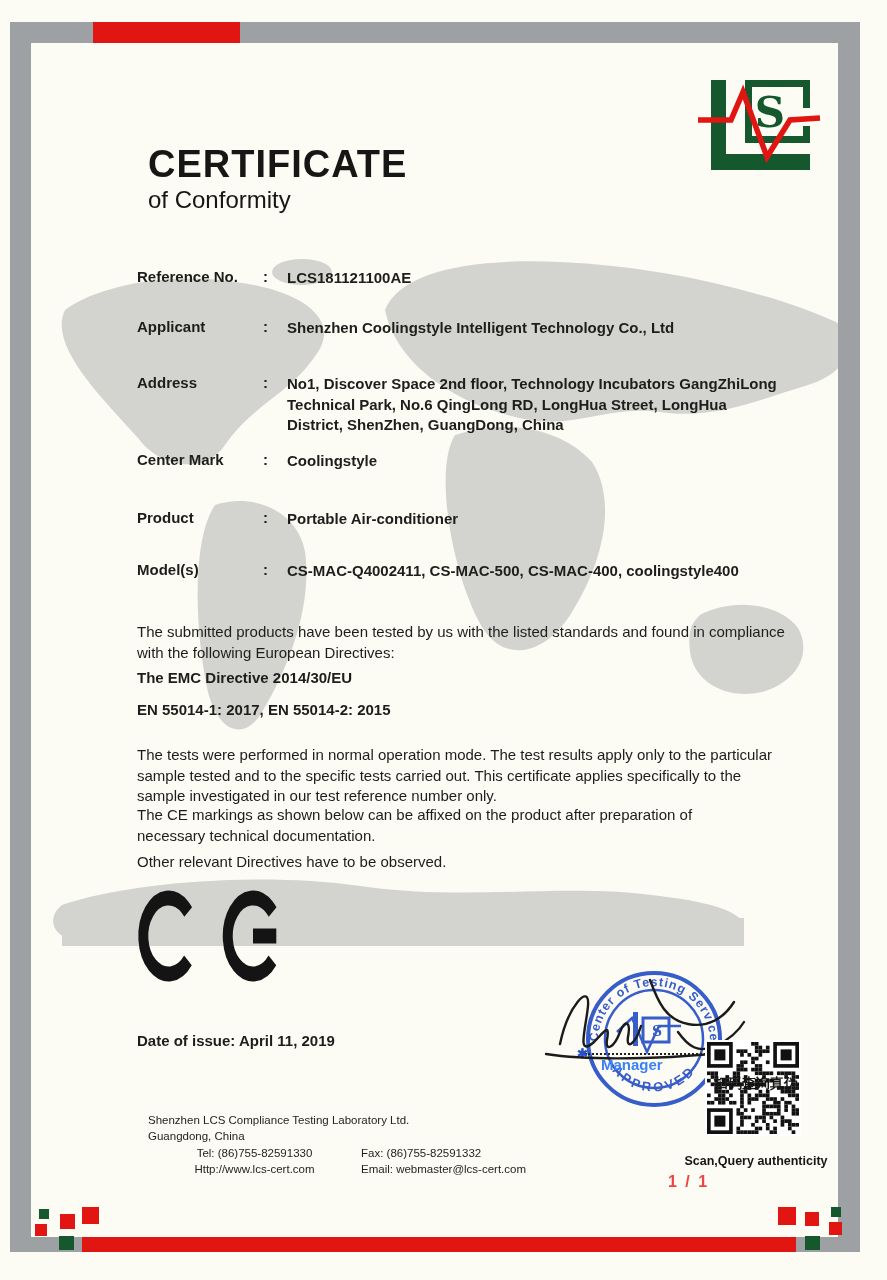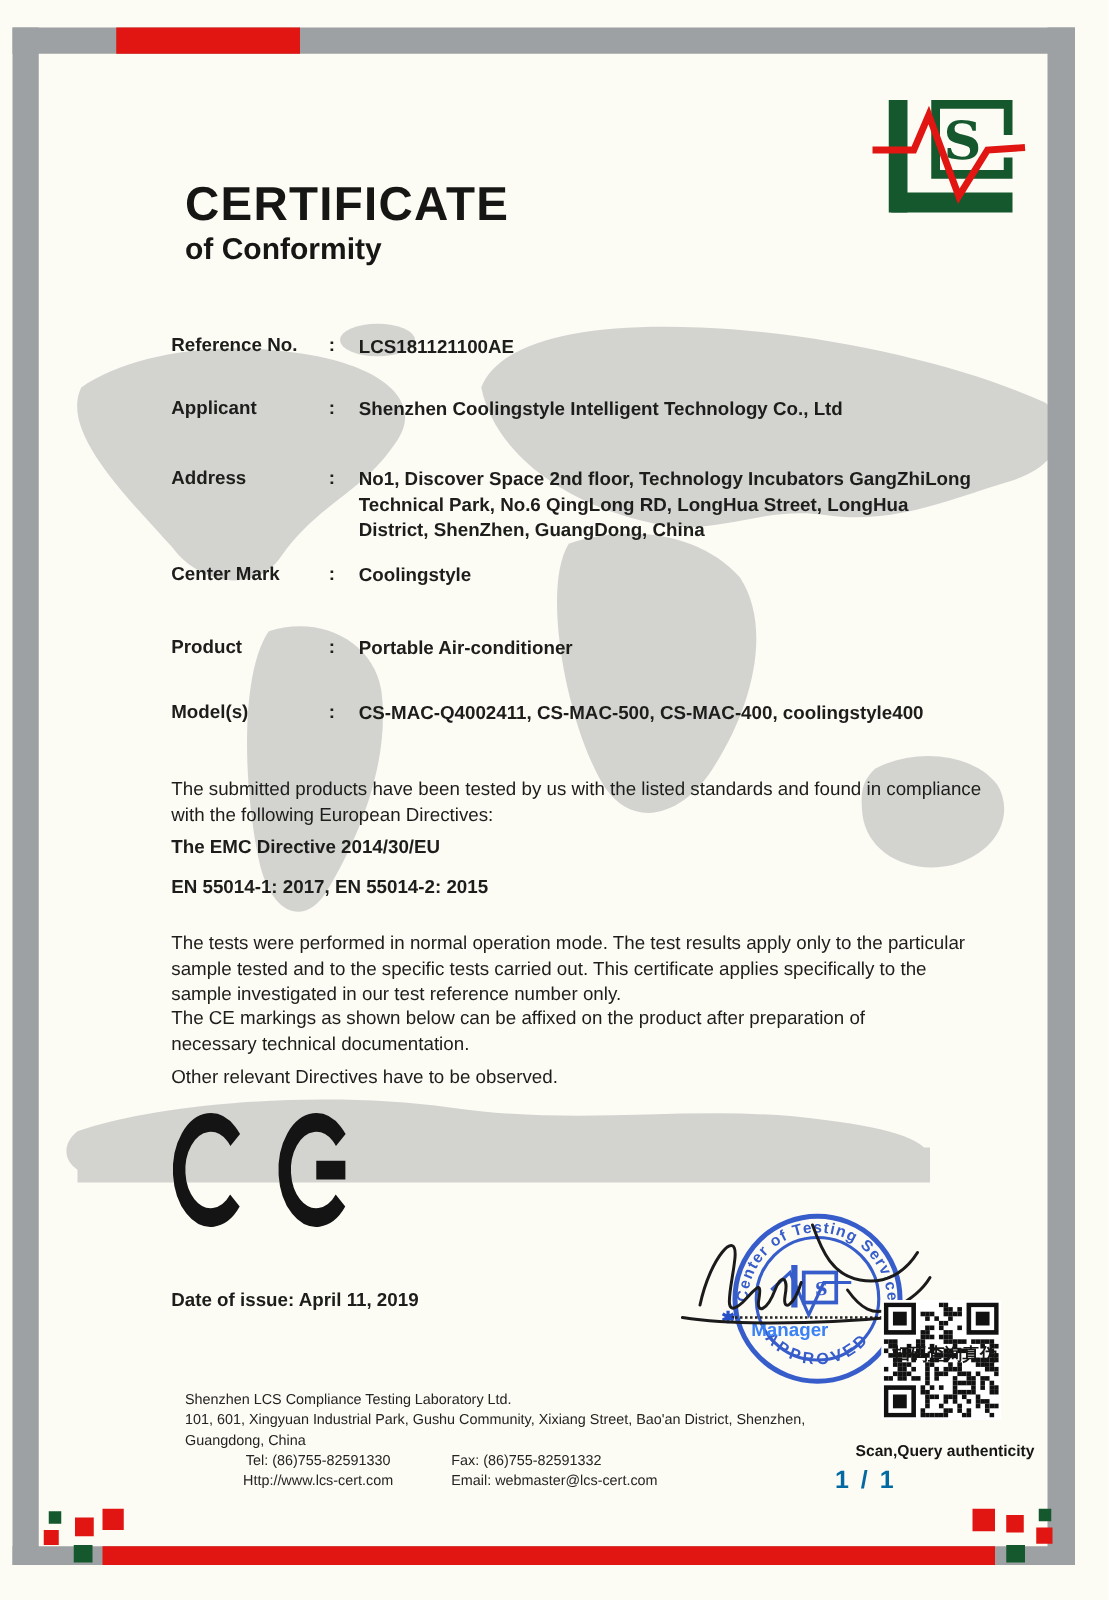--- a/index.html
+++ b/index.html
@@ -11,34 +11,34 @@
   
   .bar{position:absolute;background:#9ea1a3;}
   .bar-red{position:absolute;background:#e11511;}
   .sq{position:absolute;}
   
   #map{position:absolute;left:0;top:0;z-index:1;pointer-events:none;}
   .frame{z-index:5;}
   .content{z-index:10;}
   
   .title{font-size:38px;font-weight:bold;letter-spacing:1px;color:#161614;}
-  .subtitle{font-size:24px;font-weight:bold;color:#161614;}
+  .subtitle{font-size:24px;font-weight:normal;color:#161614;}
   
   .field-row{position:absolute;left:137px;display:flex;width:645px;}
   .field-label{width:126px;font-size:15px;font-weight:bold;flex:none;}
   .field-colon{width:24px;font-size:15px;font-weight:bold;flex:none;}
   .field-value{font-size:15px;font-weight:bold;max-width:495px;line-height:1.38;}
   
   .para{position:absolute;left:137px;font-size:15px;line-height:1.38;}
   .para-bold{font-weight:bold;}
   
   .footer{position:absolute;left:148px;top:1112px;font-size:11.5px;line-height:1.42;color:#242422;}
   .fcols{display:flex;}
   .fcol1{width:213px;flex:none;text-align:center;}
-  .pageno{position:absolute;left:668px;top:1173px;font-size:20px;font-weight:bold;letter-spacing:2px;color:#0369a1;}
+  .pageno{position:absolute;left:668px;top:1173px;font-size:16px;font-weight:bold;letter-spacing:2px;color:#ef4444;}
   
   .qrbox{position:absolute;left:705px;top:1040px;width:96px;height:96px;background:#fff;z-index:14;padding:2px;box-sizing:border-box;}
   .qrcap{position:absolute;left:676px;width:160px;text-align:center;font-weight:bold;color:#161614;z-index:14;}
   
   .stamp{position:absolute;left:575px;top:960px;z-index:12;opacity:.92;}
   .manager{position:absolute;left:601px;top:1056px;font-size:15px;font-weight:bold;color:#3b82f6;z-index:13;}
   .dotline{position:absolute;left:585px;top:1053px;width:136px;border-top:2px dotted #222;z-index:13;}
   .star{position:absolute;font-size:13px;color:#2750c8;font-weight:bold;z-index:13;}
   .sig{position:absolute;left:538px;top:962px;z-index:13;pointer-events:none;}
 </style>
@@ -392,21 +392,20 @@
         <rect x="0" y="66.24000000000001" width="25.76" height="25.76"></rect>
         <rect fill="#fff" x="3.68" y="69.92000000000002" width="18.400000000000002" height="18.400000000000002"></rect>
         <rect x="7.36" y="73.60000000000001" width="11.040000000000001" height="11.040000000000001"></rect>
       </svg>
   </div>
   <div class="qrcap" style="top:1075px;font-size:14px;">扫码查询真伪</div>
   <div class="qrcap" style="top:1154px;font-size:12.5px;">Scan,Query authenticity</div>
 
   <div class="footer content">
     <div>Shenzhen LCS Compliance Testing Laboratory Ltd.</div>
-    <div>101, 601, Xingyuan Industrial Park, Gushu Community, Xixiang Street, Bao'an District, Shenzhen,</div>
     <div>Guangdong, China</div>
     <div class="fcols">
       <span class="fcol1">Tel: (86)755-82591330</span>
       <span>Fax: (86)755-82591332</span>
     </div>
     <div class="fcols">
       <span class="fcol1">Http://www.lcs-cert.com</span>
       <span>Email: webmaster@lcs-cert.com</span>
     </div>
   </div>

